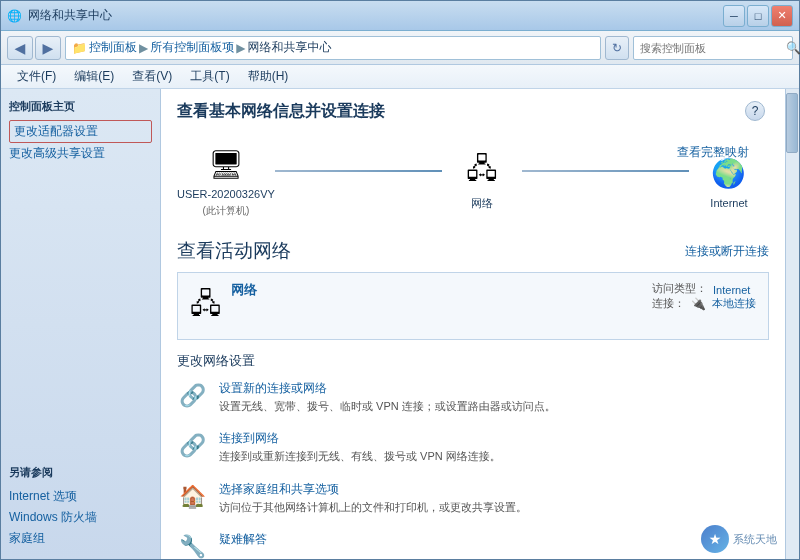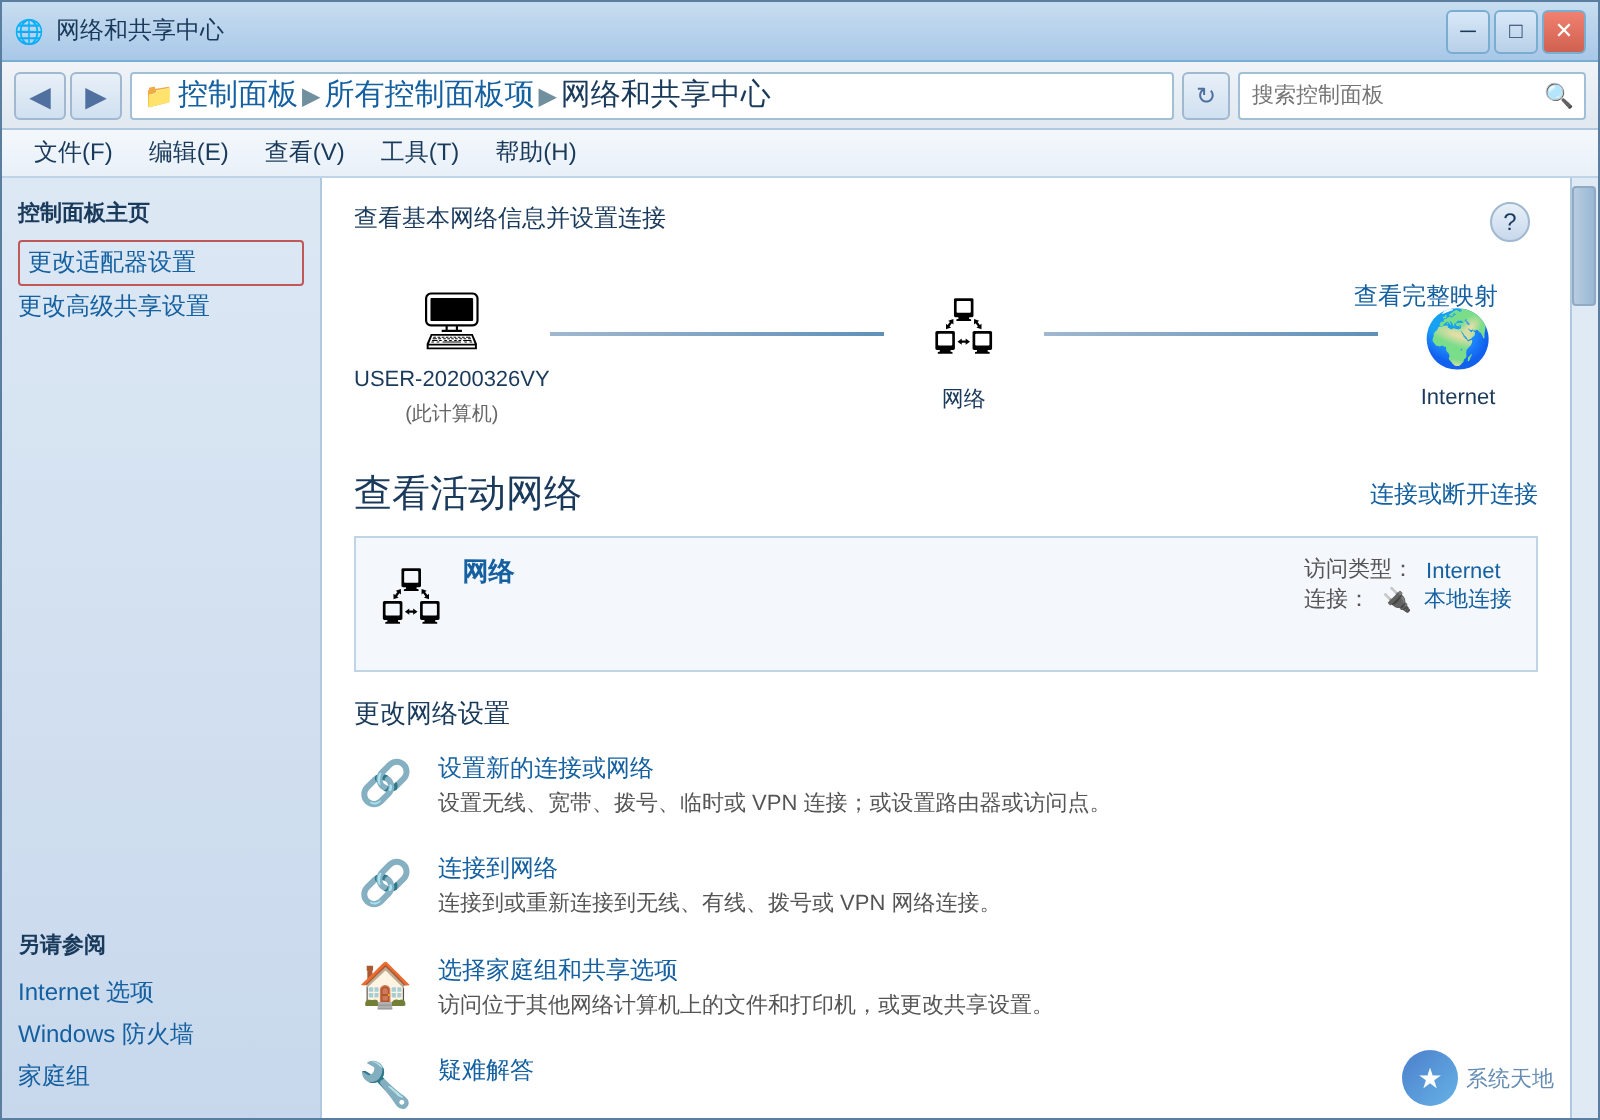--- a/index.html
+++ b/index.html
@@ -95,42 +95,42 @@
       display: flex;
       align-items: center;
       padding: 0 6px;
       gap: 2px;
     }
     .breadcrumb-sep {
       color: #7090a0;
     }
     .breadcrumb-item {
       color: #1560a0;
-      font-size: 15px;
+      font-size: 12px;
       cursor: pointer;
     }
     .breadcrumb-item.active {
       color: #1a3a5c;
       font-weight: normal;
     }
     .refresh-btn {
       width: 24px;
       height: 24px;
       background: linear-gradient(to bottom, #e8f0f8, #d0e0f0);
       border: 1px solid #a0b8d0;
       border-radius: 3px;
       display: flex;
       align-items: center;
       justify-content: center;
       cursor: pointer;
       font-size: 12px;
       color: #5070a0;
     }
     .search-bar {
-      width: 174px;
+      width: 160px;
       height: 24px;
       background: #fff;
       border: 1px solid #a0c0d8;
       border-radius: 2px;
       display: flex;
       align-items: center;
       padding: 0 6px;
       gap: 4px;
     }
     .search-input {
@@ -228,24 +228,24 @@
       border: 1px solid #a0b8d0;
       display: flex;
       align-items: center;
       justify-content: center;
       font-size: 12px;
       color: #1a3a5c;
       cursor: pointer;
     }
 
     .page-title {
-      font-size: 12px;
+      font-size: 16px;
       color: #1a3a5c;
       margin-bottom: 14px;
-      font-weight: normal;
+      font-weight: bold;
     }
 
     
     .network-diagram {
       display: flex;
       align-items: center;
       gap: 0;
       margin-bottom: 12px;
       padding: 8px 0;
       position: relative;

